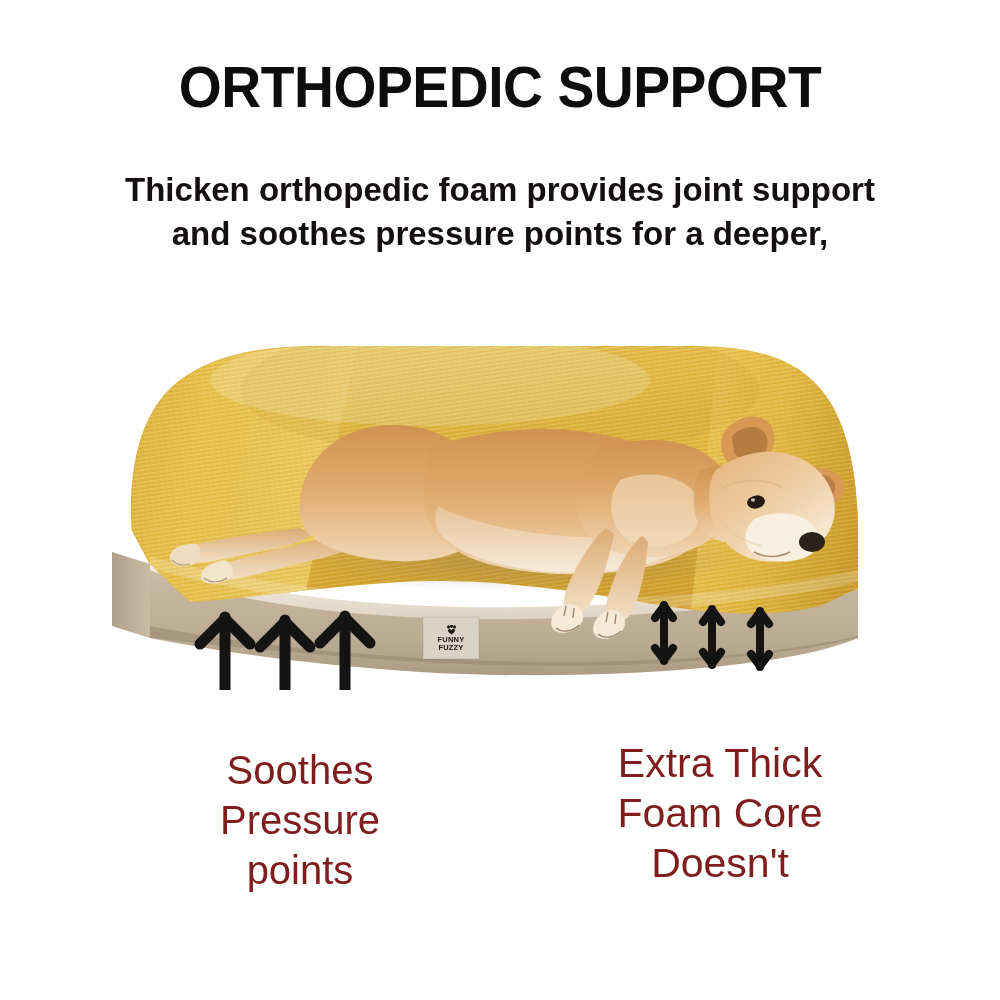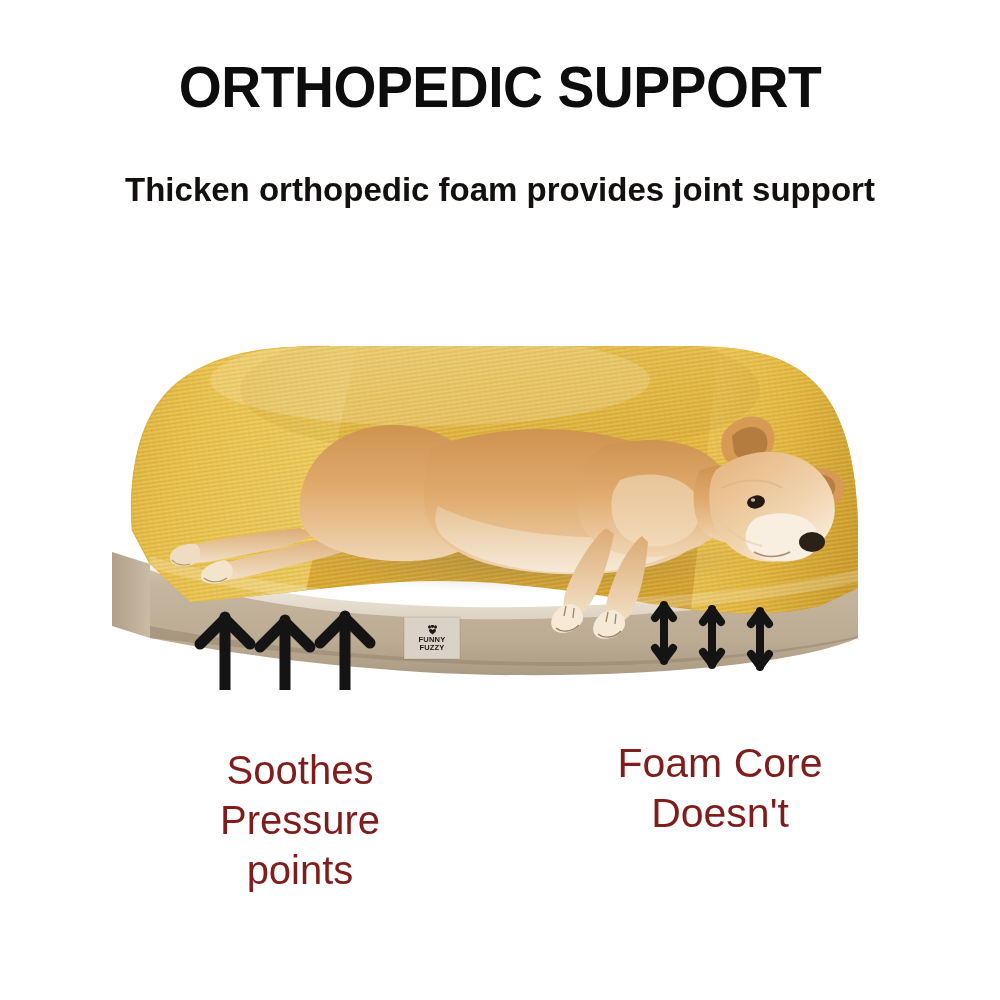--- a/index.html
+++ b/index.html
@@ -66,21 +66,21 @@
     position: absolute;
     left: 0;
     top: 0;
     width: 1000px;
     height: 370px;
   }
 
   
   .brand-tag {
     position: absolute;
-    left: 404px;
+    left: 423px;
     top: 297px;
     width: 54px;
     height: 40px;
     background: #d9d2c6;
     border: 1px solid #cfc6b8;
     display: flex;
     flex-direction: column;
     align-items: center;
     justify-content: center;
     box-shadow: 0 0 1px rgba(0,0,0,0.25);
@@ -127,20 +127,21 @@
 </style>
 </head>
 <body>
 
 <div id="page">
 
   <div class="headline">ORTHOPEDIC SUPPORT</div>
 
   <div class="subhead">
     <span class="ln">Thicken orthopedic foam provides joint support</span>
+    <span class="ln">and soothes pressure points for a deeper,</span>
   </div>
 
   <div id="stage">
 
     <svg id="bedsvg" viewBox="0 0 1000 370" preserveAspectRatio="none">
       <defs>
 
         <linearGradient id="gTopMain" x1="0" y1="0" x2="0.25" y2="1">
           <stop offset="0%" stop-color="#f0cd60"></stop>
           <stop offset="35%" stop-color="#e8bf46"></stop>
@@ -427,17 +428,18 @@
     </div>
   </div>
 
   <div class="caption" id="caption-left">
     <span class="ln">Soothes</span>
     <span class="ln">Pressure</span>
     <span class="ln">points</span>
   </div>
 
   <div class="caption" id="caption-right">
+    <span class="ln">Extra Thick</span>
     <span class="ln">Foam Core</span>
     <span class="ln">Doesn't</span>
   </div>
 
 </div>
 
 </body></html>

